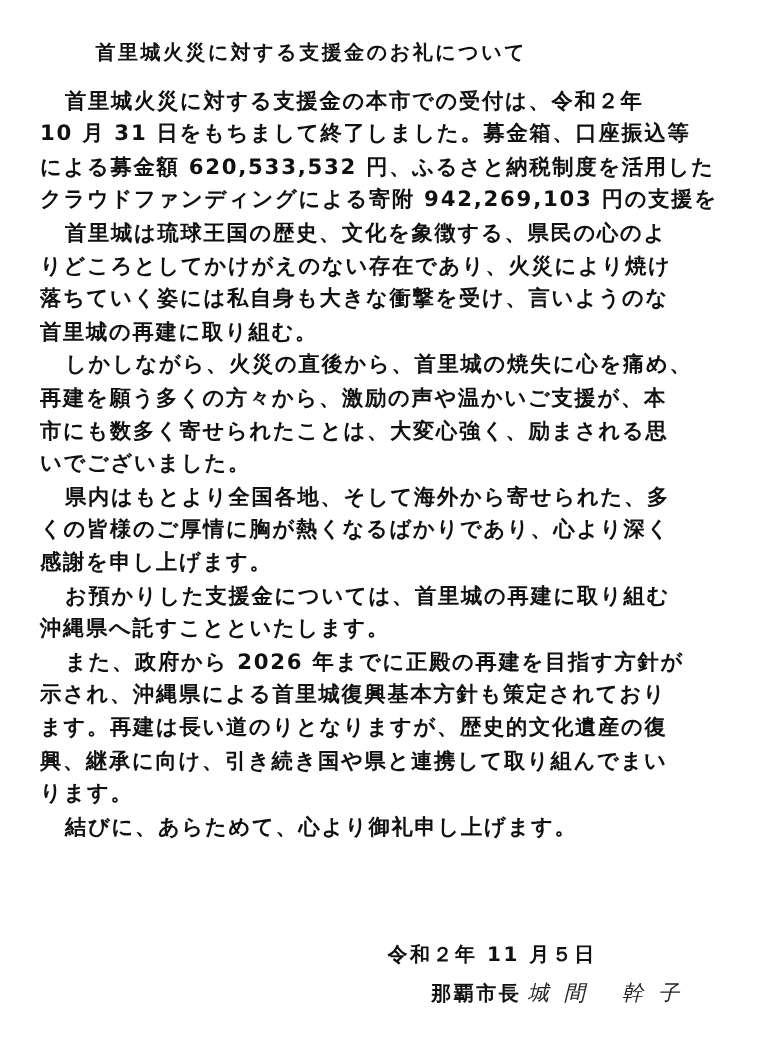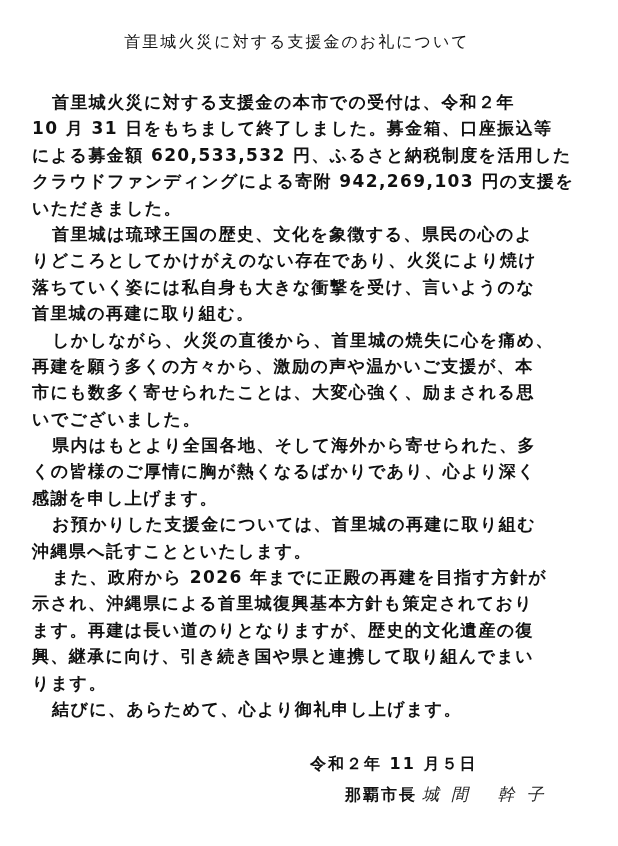--- a/index.html
+++ b/index.html
@@ -1,40 +1,39 @@
 <!DOCTYPE html>
 <html><head>
 <meta charset="utf-8">
 <style>
   html, body { margin:0; padding:0; background:#ffffff; }
   body { width:618px; height:846px; position:relative; overflow:hidden;
          font-family:"DejaVu Sans", sans-serif; color:#111; }
   .title { position:absolute; top:32px; left:0; width:498px; text-align:center;
-           font-size:16px; letter-spacing:2px; font-weight:normal;margin-left:48px; }
-  .body { position:absolute; top:89px; left:32px; width:552px; }
+           font-size:16px; letter-spacing:2px; font-weight:bold; }
+  .body { position:absolute; top:68px; left:32px; width:552px; }
   .line { height:26.4px; line-height:26.4px; font-size:17px; font-weight:bold;
           white-space:nowrap; letter-spacing:1.4px; }
   .indent { padding-left:20px; }
   .date { position:absolute; top:754px; left:310px; font-size:16px; font-weight:bold; letter-spacing:2px; }
   .sig { position:absolute; top:783px; left:332px; font-size:16px; white-space:nowrap; }
   .sig .role { font-weight:bold; letter-spacing:2px;margin-left:13px; }
   .sig .name { font-family:"DejaVu Serif", serif; font-weight:normal; 
                letter-spacing:12px; font-style:italic; color:#222; font-size:17px; }
 </style>
 </head>
 <body>
 
 <div class="title">首里城火災に対する支援金のお礼について</div>
 
 <div class="body" id="body">
     <div class="line indent">首里城火災に対する支援金の本市での受付は、令和２年</div>
     <div class="line">10 月 31 日をもちまして終了しました。募金箱、口座振込等</div>
     <div class="line">による募金額 620,533,532 円、ふるさと納税制度を活用した</div>
     <div class="line">クラウドファンディングによる寄附 942,269,103 円の支援を</div>
-    <div class="line">いただきました。</div>
     <div class="line indent">首里城は琉球王国の歴史、文化を象徴する、県民の心のよ</div>
     <div class="line">りどころとしてかけがえのない存在であり、火災により焼け</div>
     <div class="line">落ちていく姿には私自身も大きな衝撃を受け、言いようのな</div>
     <div class="line">首里城の再建に取り組む。</div>
     <div class="line indent">しかしながら、火災の直後から、首里城の焼失に心を痛め、</div>
     <div class="line">再建を願う多くの方々から、激励の声や温かいご支援が、本</div>
     <div class="line">市にも数多く寄せられたことは、大変心強く、励まされる思</div>
     <div class="line">いでございました。</div>
     <div class="line indent">県内はもとより全国各地、そして海外から寄せられた、多</div>
     <div class="line">くの皆様のご厚情に胸が熱くなるばかりであり、心より深く</div>

